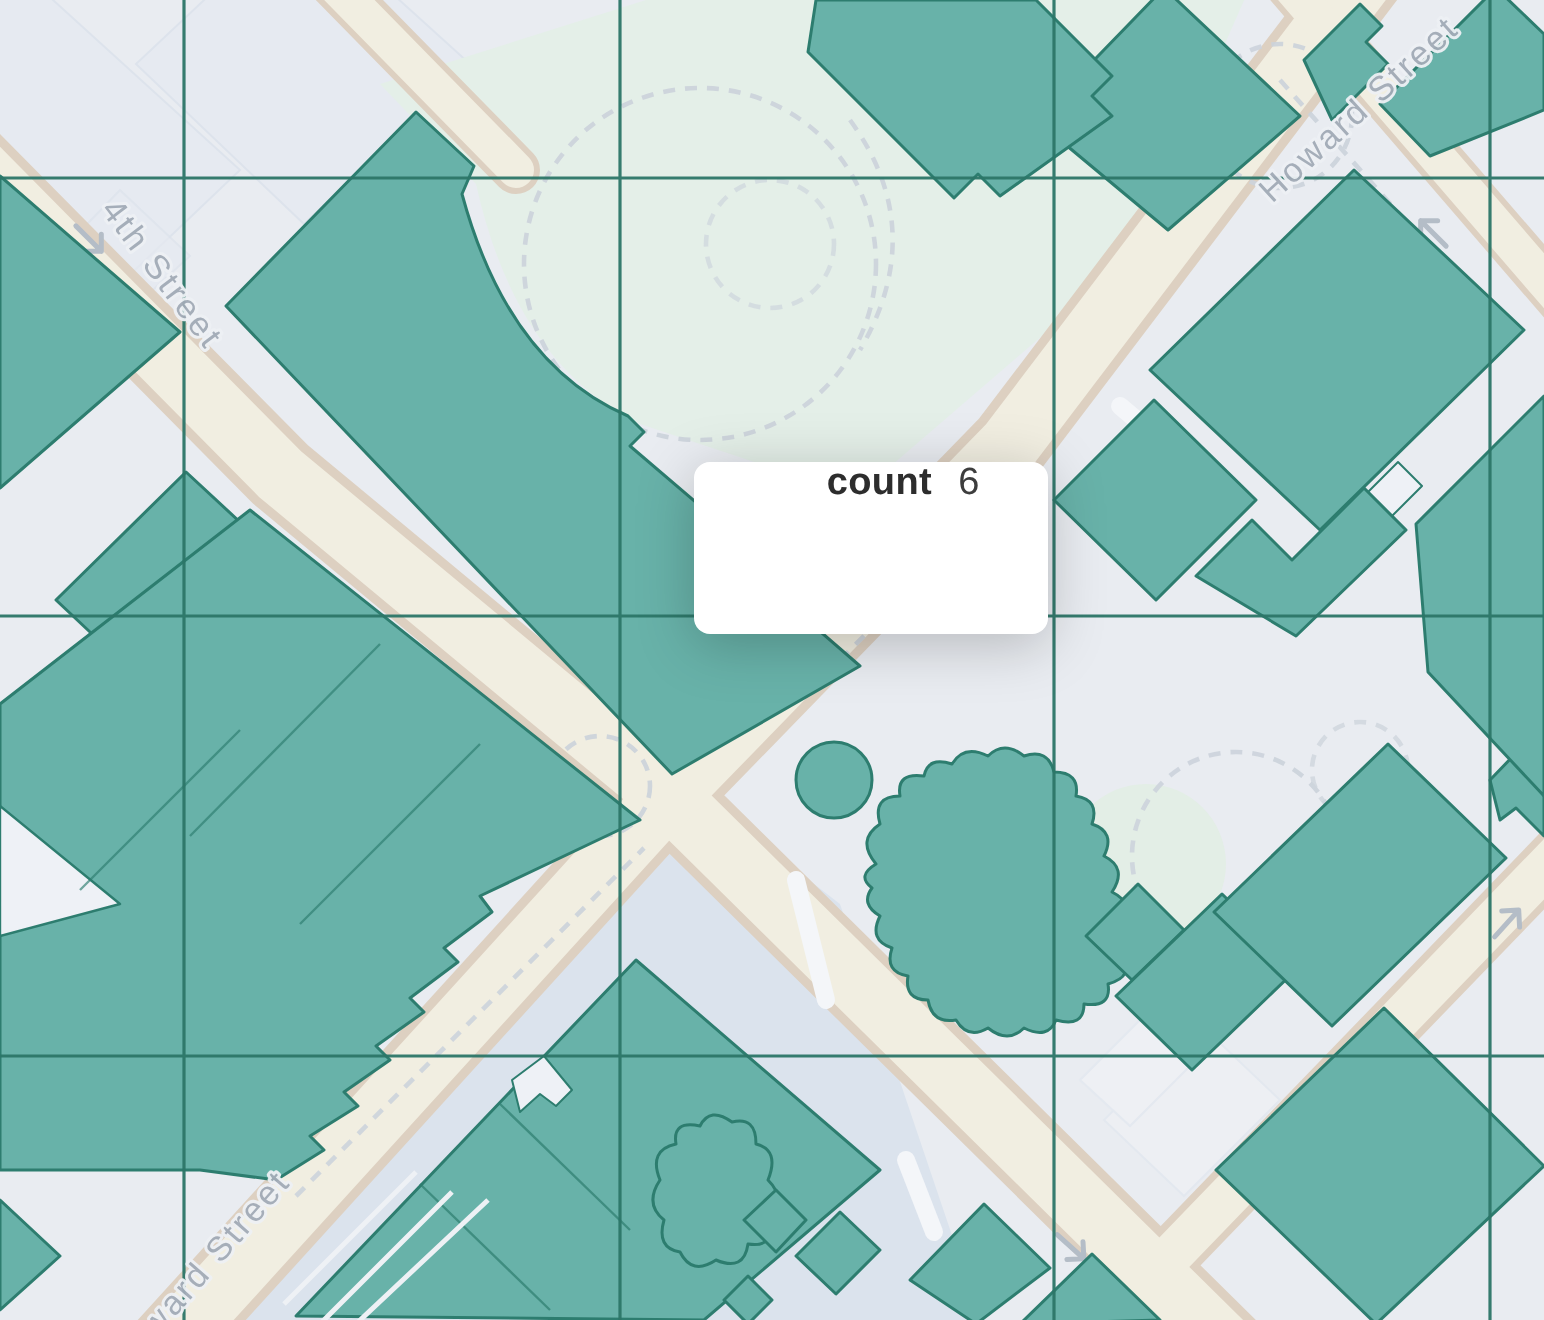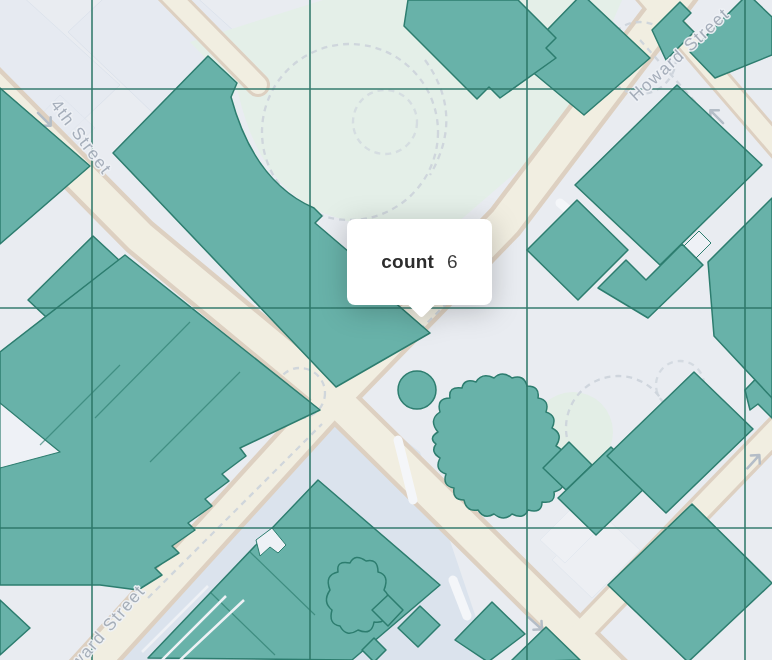--- a/index.html
+++ b/index.html
@@ -3,23 +3,23 @@
 <meta charset="utf-8">
 <style>
   html,body{margin:0;padding:0;background:#e9ecf1;width:772px;height:660px;overflow:hidden;
     font-family:"Liberation Sans", sans-serif;}
   .viewport{position:relative;width:772px;height:660px;overflow:hidden;}
   svg{position:absolute;left:0;top:0;display:block;}
 
   
   .tooltip-wrap{position:absolute;left:347px;top:215px;width:145px;height:112px;
     filter:drop-shadow(0 5px 14px rgba(0,0,0,.22));pointer-events:none;z-index:10;}
-  .tooltip-box{position:absolute;left:0;top:4px;width:145px;height:86px;background:#ffffff;
-    border-radius:8px;display:flex;align-items:center;justify-content:center;gap:13px;
-    font-size:19px;color:#333;z-index:2;}
+  .tooltip-box{position:absolute;left:0;top:16px;width:145px;height:86px;background:#ffffff;
+    border-radius:8px;display:flex;align-items:flex-start;justify-content:center;gap:13px;
+    font-size:19px;color:#333;z-index:2;padding-left:32px;}
   .tooltip-box .key{font-weight:bold;color:#2d2d2d;letter-spacing:.2px;}
   .tooltip-box .val{font-weight:normal;color:#3d3d3d;}
   .tooltip-arrow{position:absolute;left:62px;top:73px;width:25px;height:25px;background:#ffffff;
     transform:rotate(45deg);border-radius:3px;z-index:1;}
 
   text.street{font-size:17px;letter-spacing:1.5px;fill:#a2abb7;
     paint-order:stroke;stroke:#eef1f5;stroke-width:3px;stroke-linejoin:round;opacity:.95;}
 </style>
 </head>
 <body>

